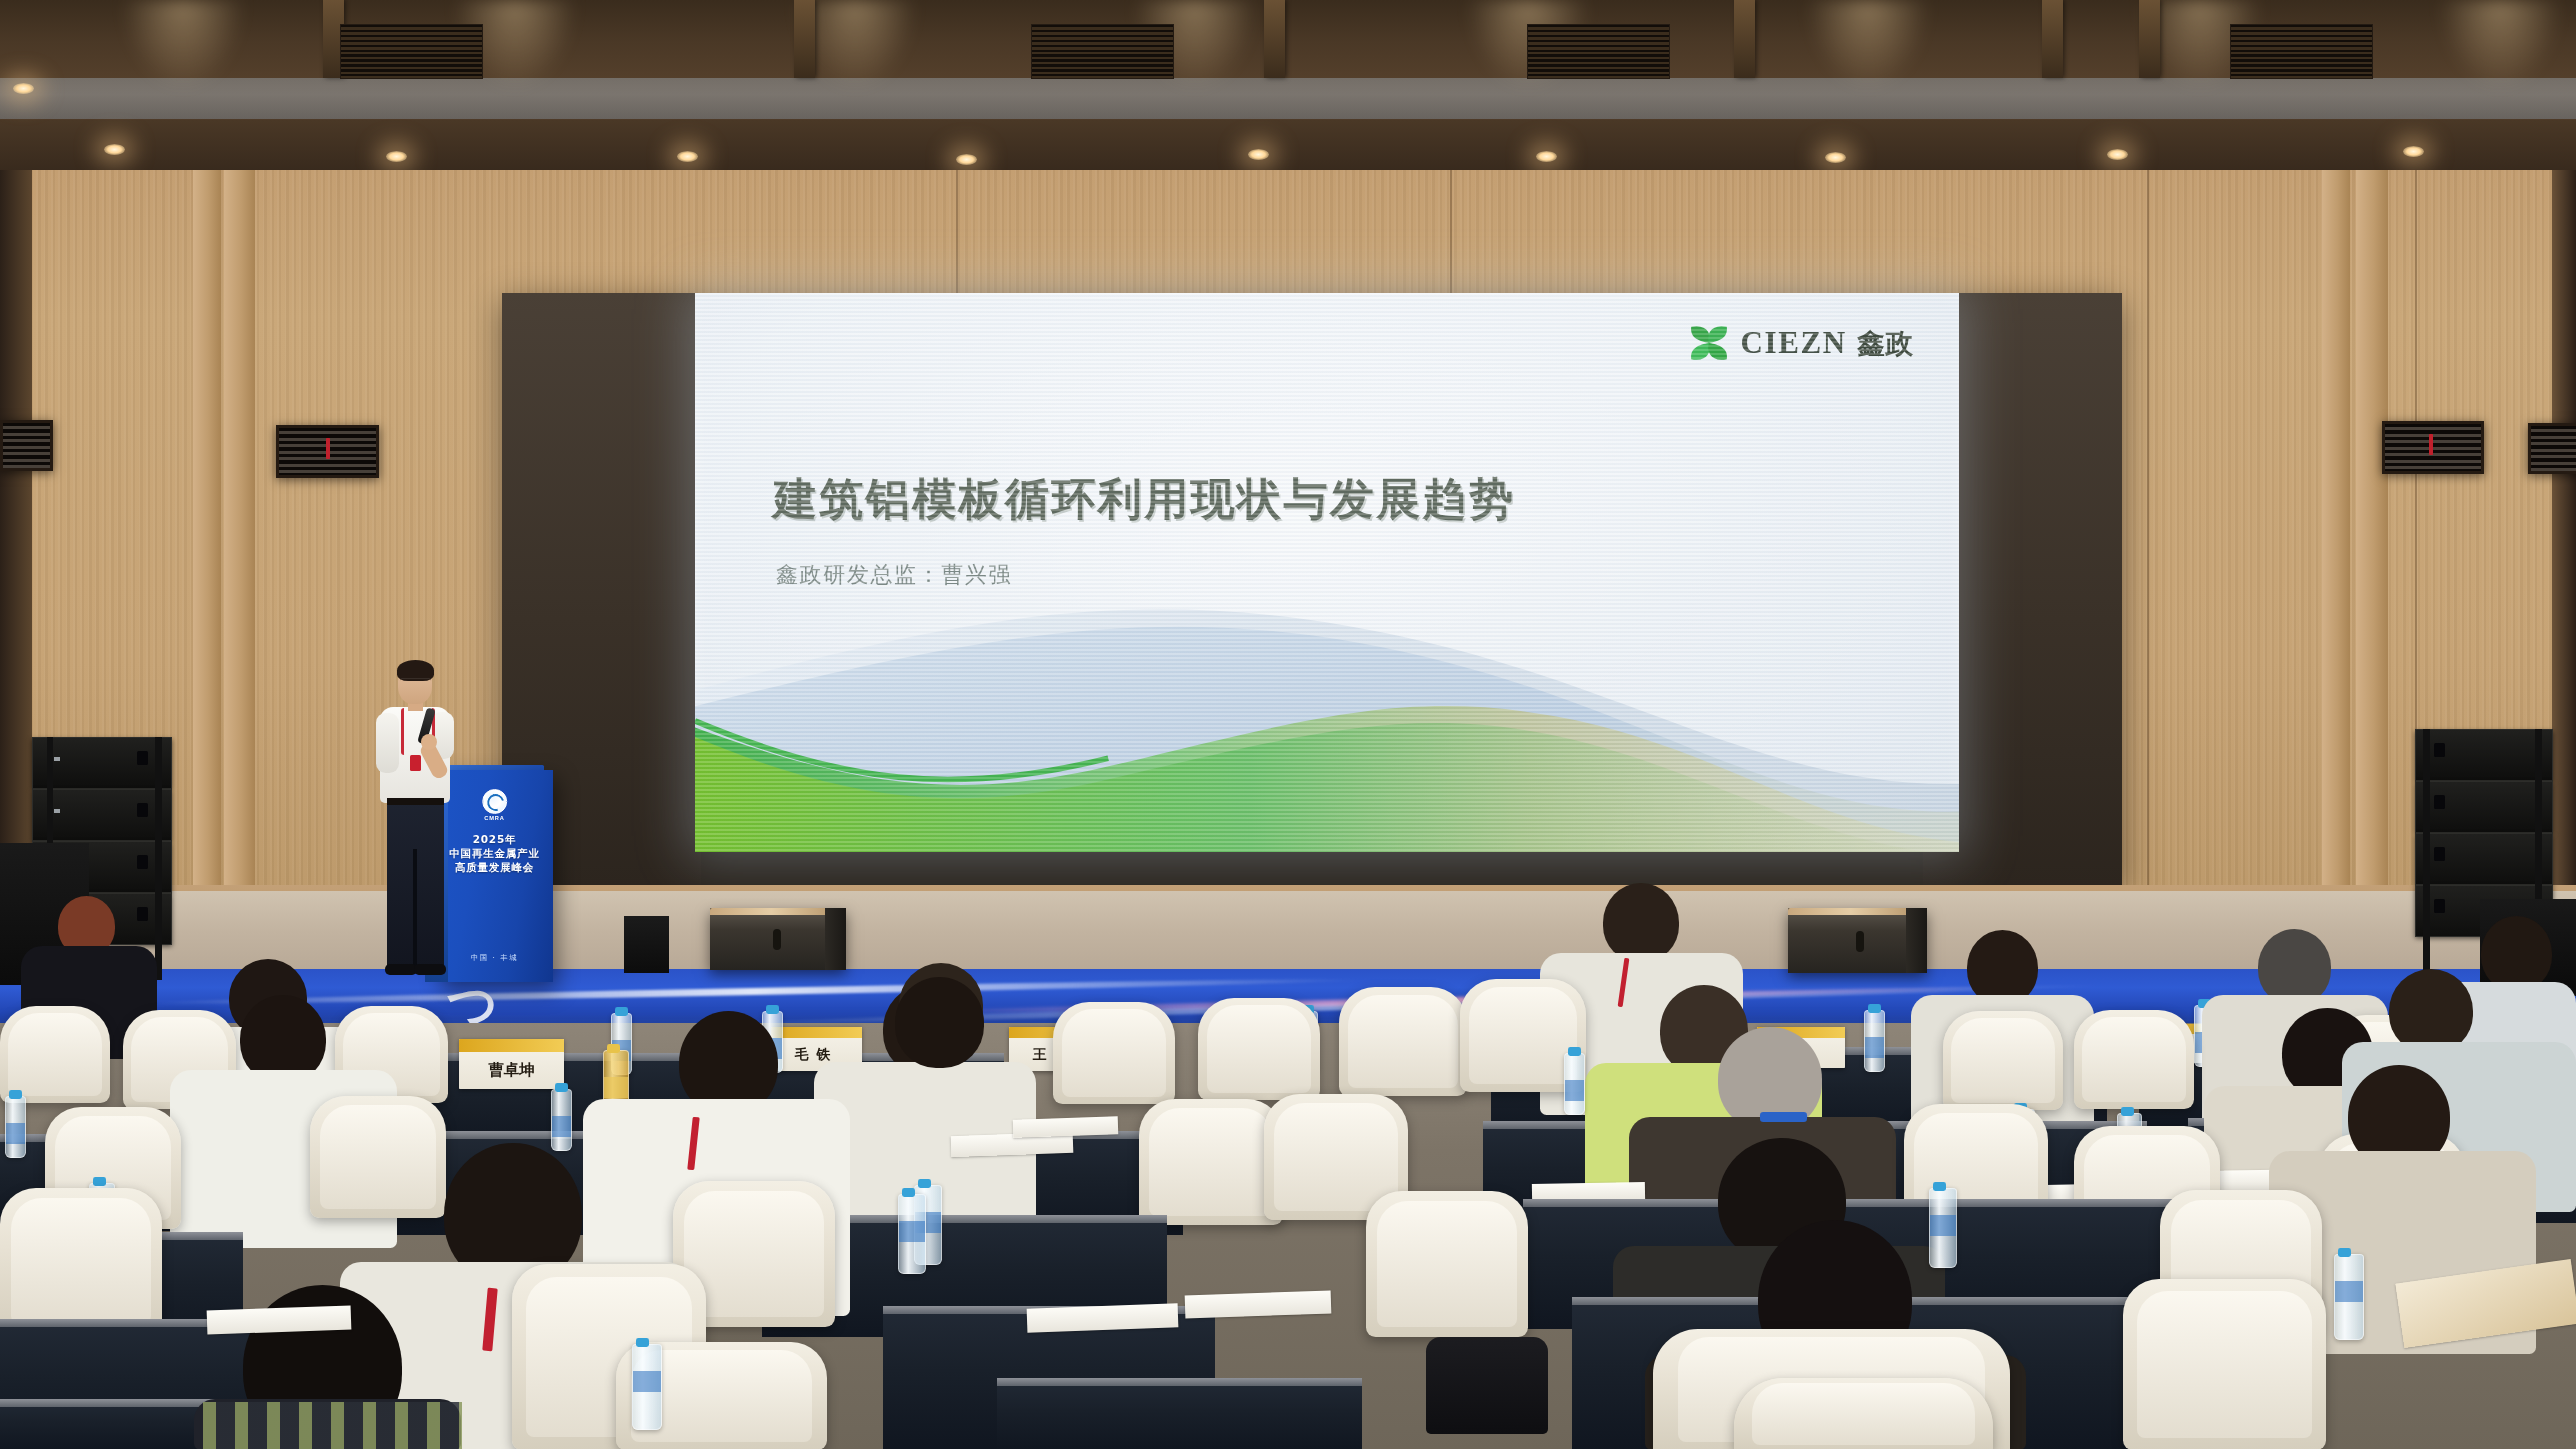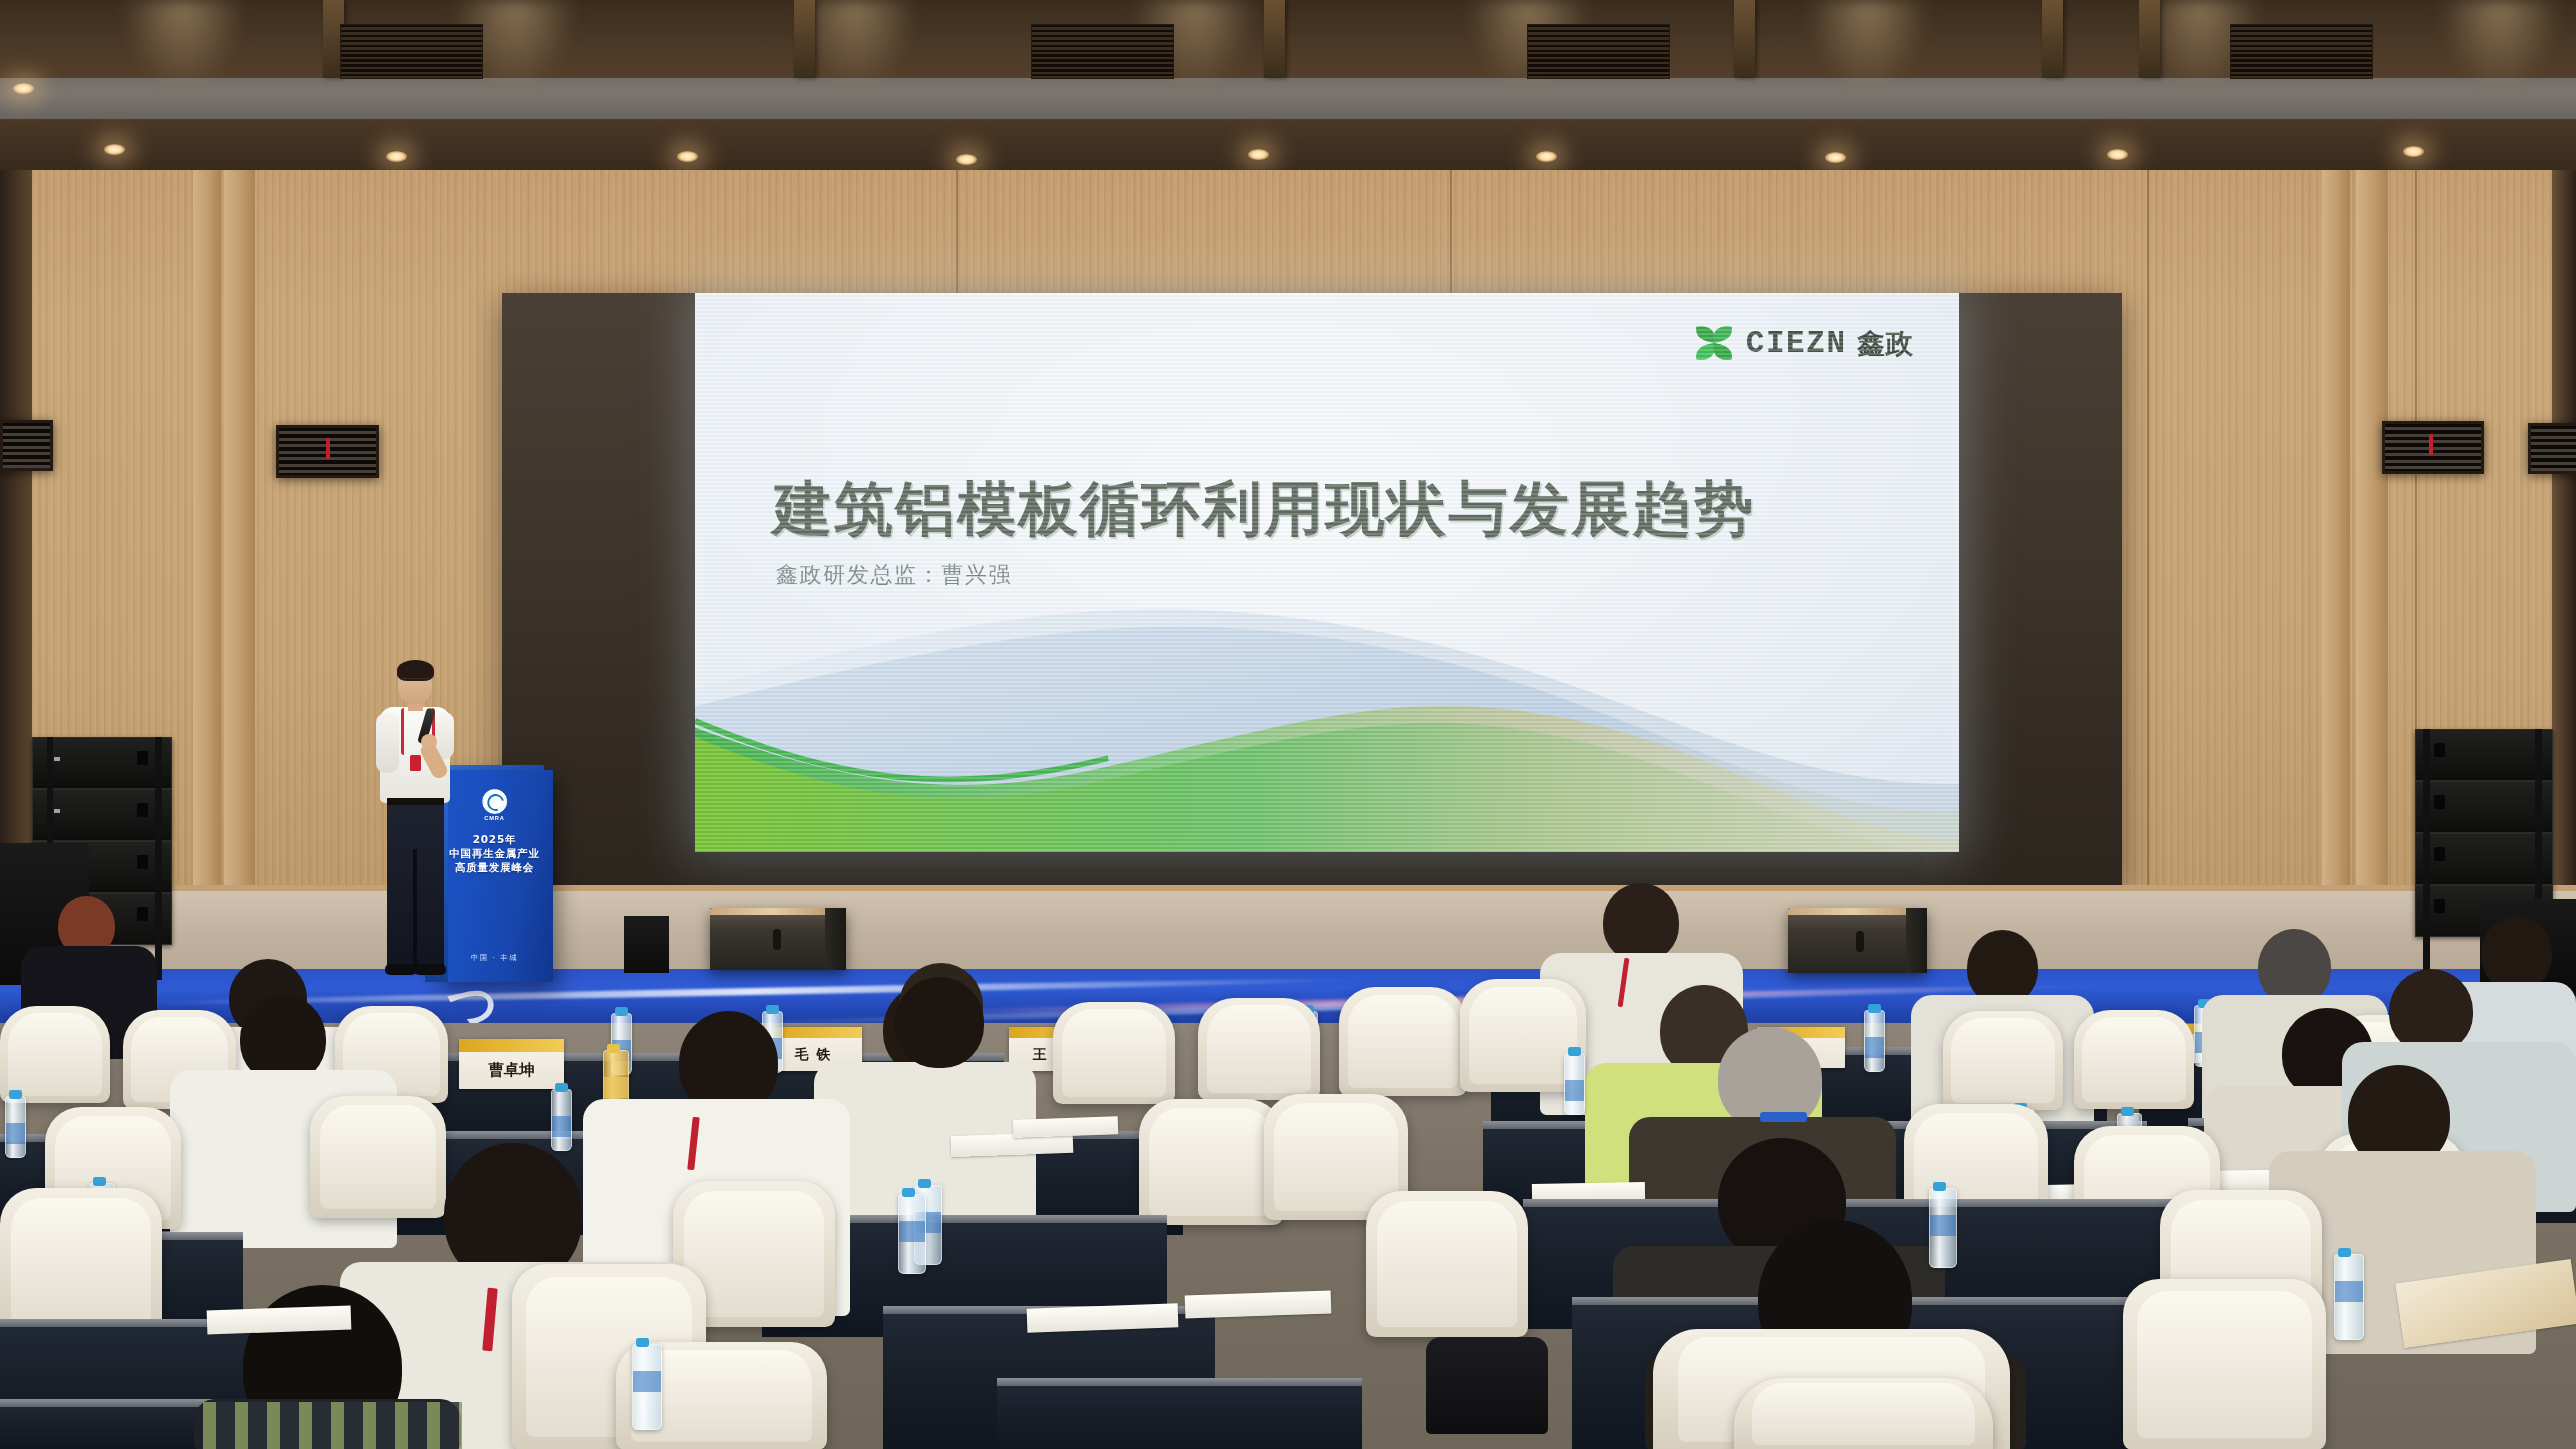--- a/index.html
+++ b/index.html
@@ -56,24 +56,24 @@
     overflow:hidden;box-shadow:0 0 49px 8px rgba(190,210,230,.30),0 0 16px rgba(255,255,255,.5) inset;}
   .led-scan{position:absolute;inset:0;
     background-image:repeating-linear-gradient(180deg,rgba(255,255,255,.55) 0 1.6px,rgba(205,215,226,.30) 1.6px 4px);
     opacity:.5;pointer-events:none;}
   .led-vign{position:absolute;inset:0;
     background:radial-gradient(ellipse at 48% 40%,rgba(255,255,255,.55),rgba(214,226,238,.18) 68%,rgba(190,205,222,.32) 100%);}
 
   .slide-logo{position:absolute;right:45px;top:29px;display:flex;align-items:center;gap:10.5px;}
   .logo-mark{position:relative;width:42px;height:42px;}
   .logo-text{font-size:31px;font-weight:700;letter-spacing:1.6px;color:#2d3a2d;
-    font-family:Liberation Mono, monospace;display:flex;align-items:center;gap:8px;}
+    font-family:Liberation Serif, serif;display:flex;align-items:center;gap:8px;}
   .logo-cn{font-size:27.6px;font-weight:700;letter-spacing:0.8px;color:#243022;}
 
-  .slide-title{position:absolute;left:78px;top:177px;font-size:59px;font-weight:700;
+  .slide-title{position:absolute;left:78px;top:177px;font-size:44px;font-weight:700;
     letter-spacing:2.4px;color:#4a5648;
     text-shadow:1.6px 1.6px 0 rgba(80,95,78,.30);font-family:"DejaVu Sans",sans-serif;white-space:nowrap;}
   .slide-sub{position:absolute;left:81px;top:267px;font-size:22px;color:#6c7a75;letter-spacing:1.6px;
     font-family:"DejaVu Sans",sans-serif;}
 
   .wave{position:absolute;left:0;bottom:0;width:1264px;height:267px;}
 
   
   .stage-wallbase{position:absolute;left:0;top:885px;width:2576px;height:104px;
     background:linear-gradient(180deg,#c3a077 0%,#b9945f 55%,#a9834e 100%);}

